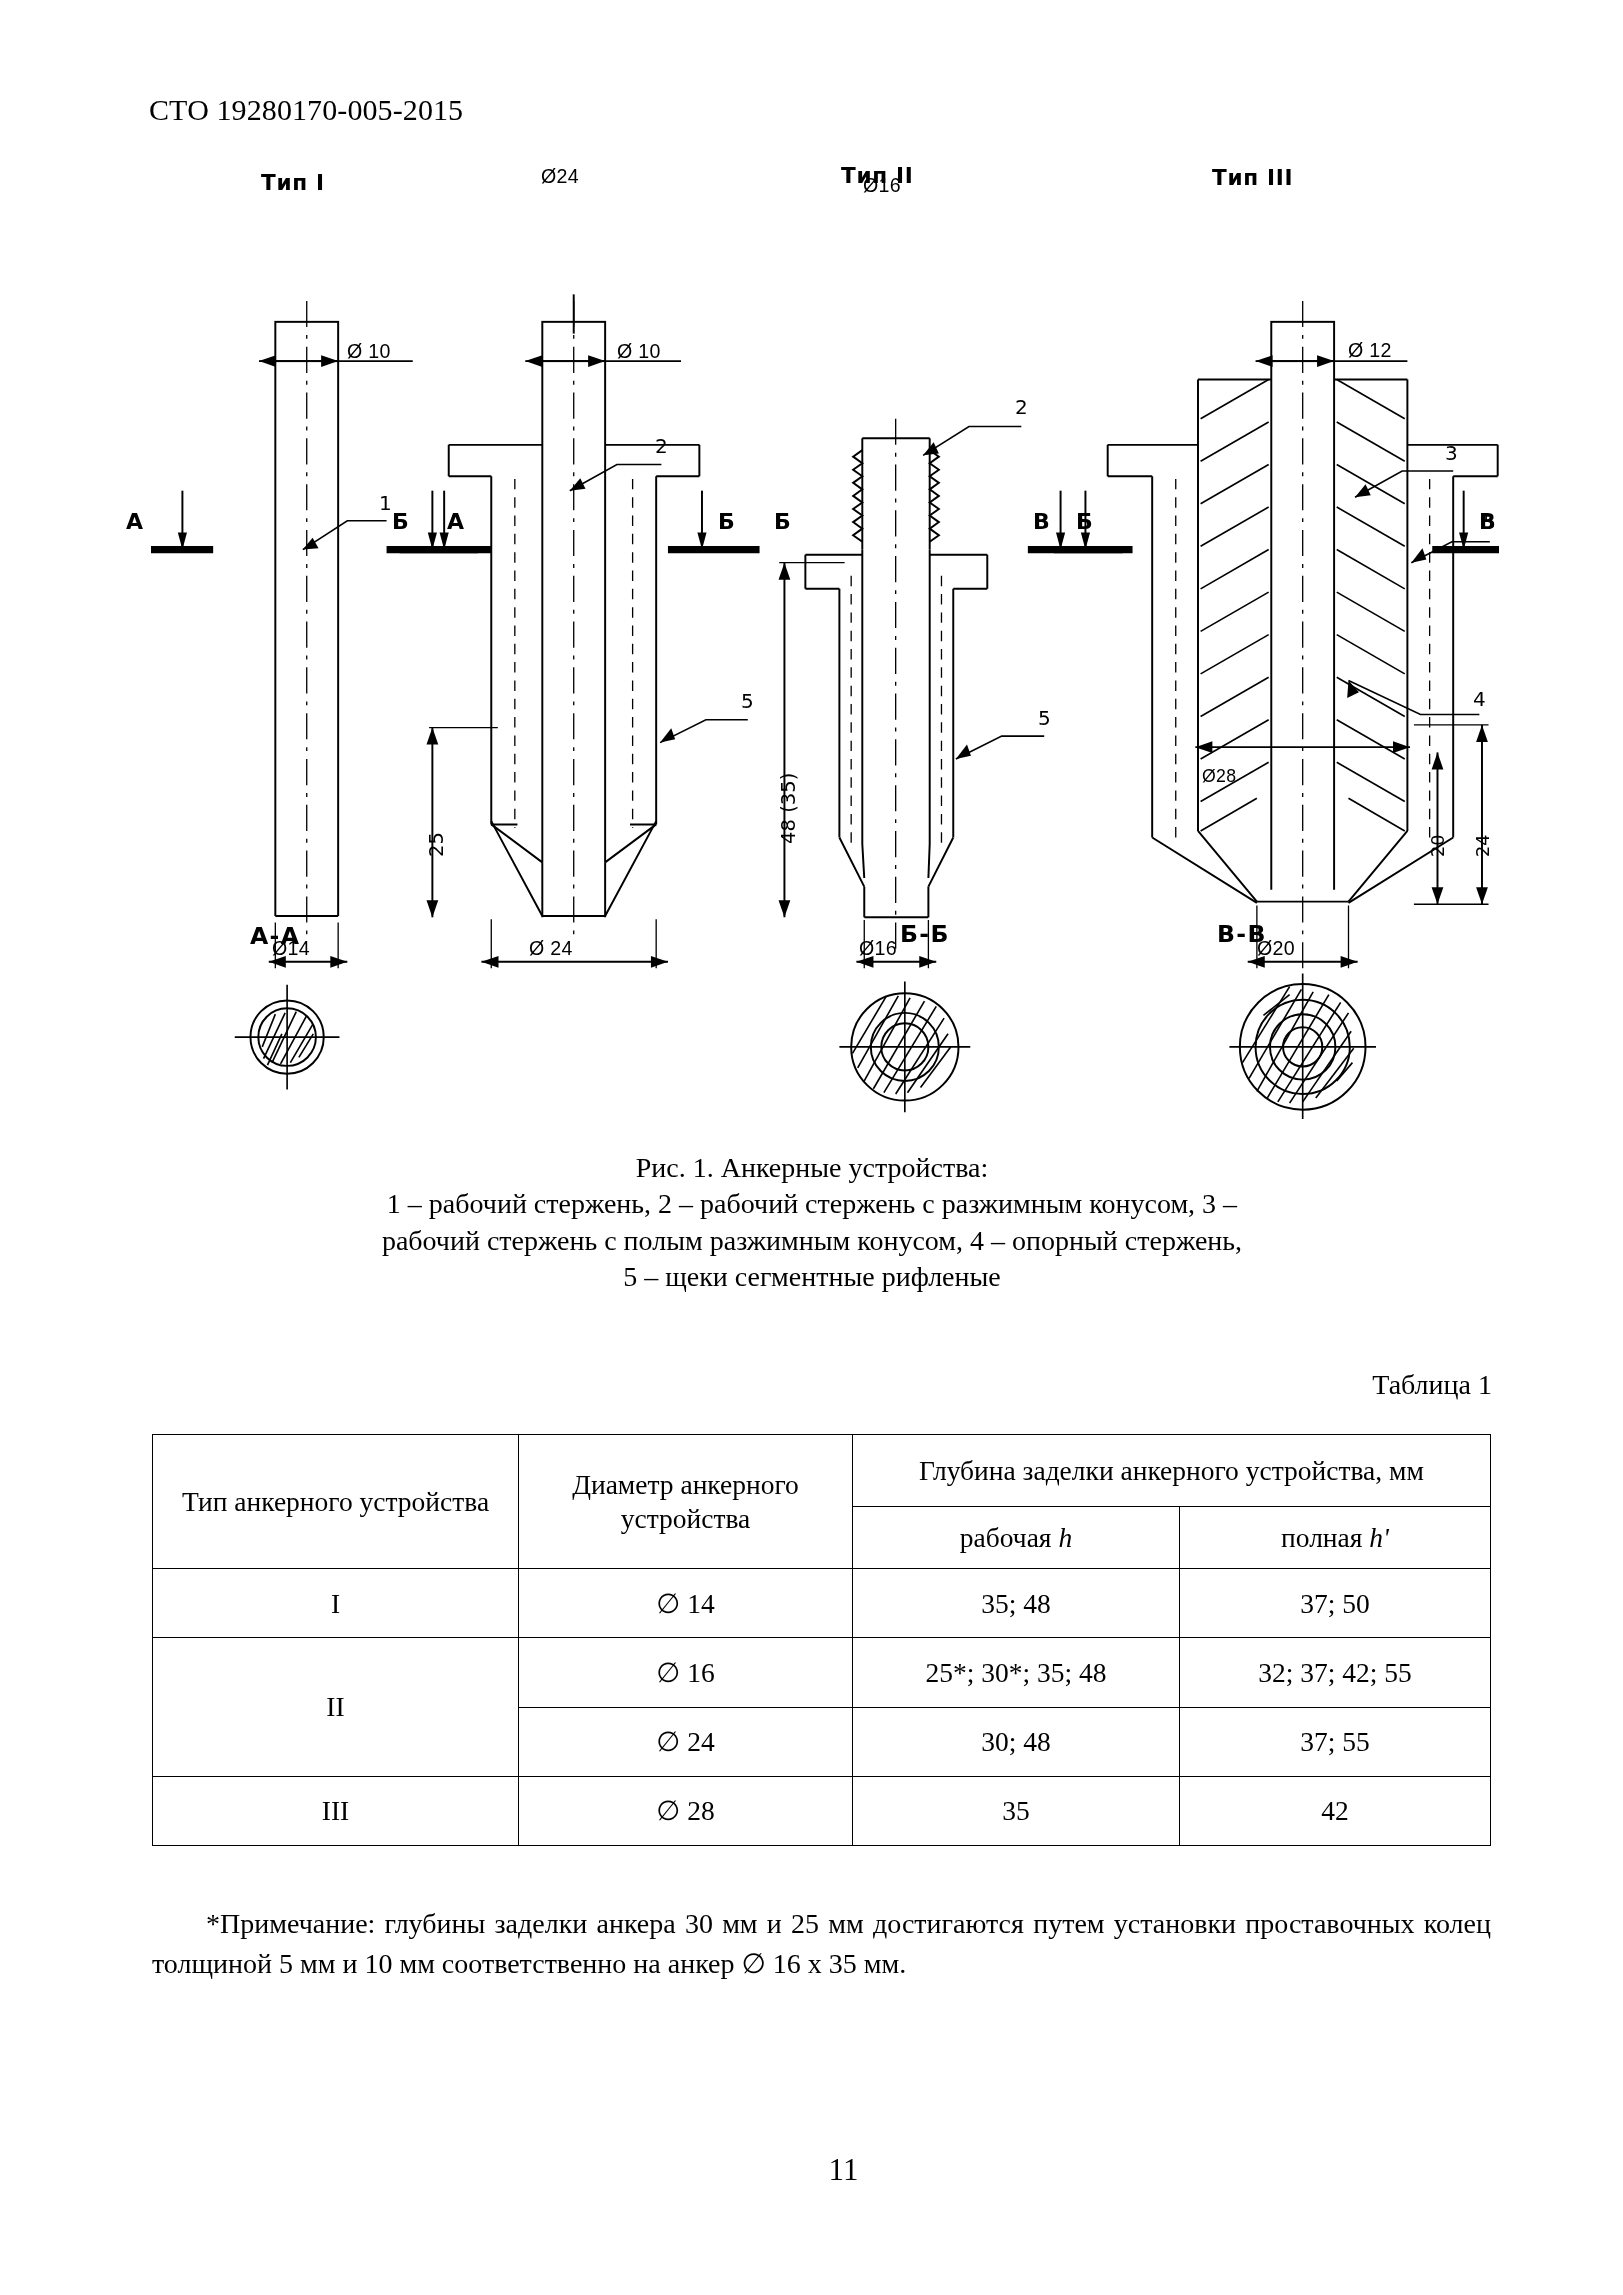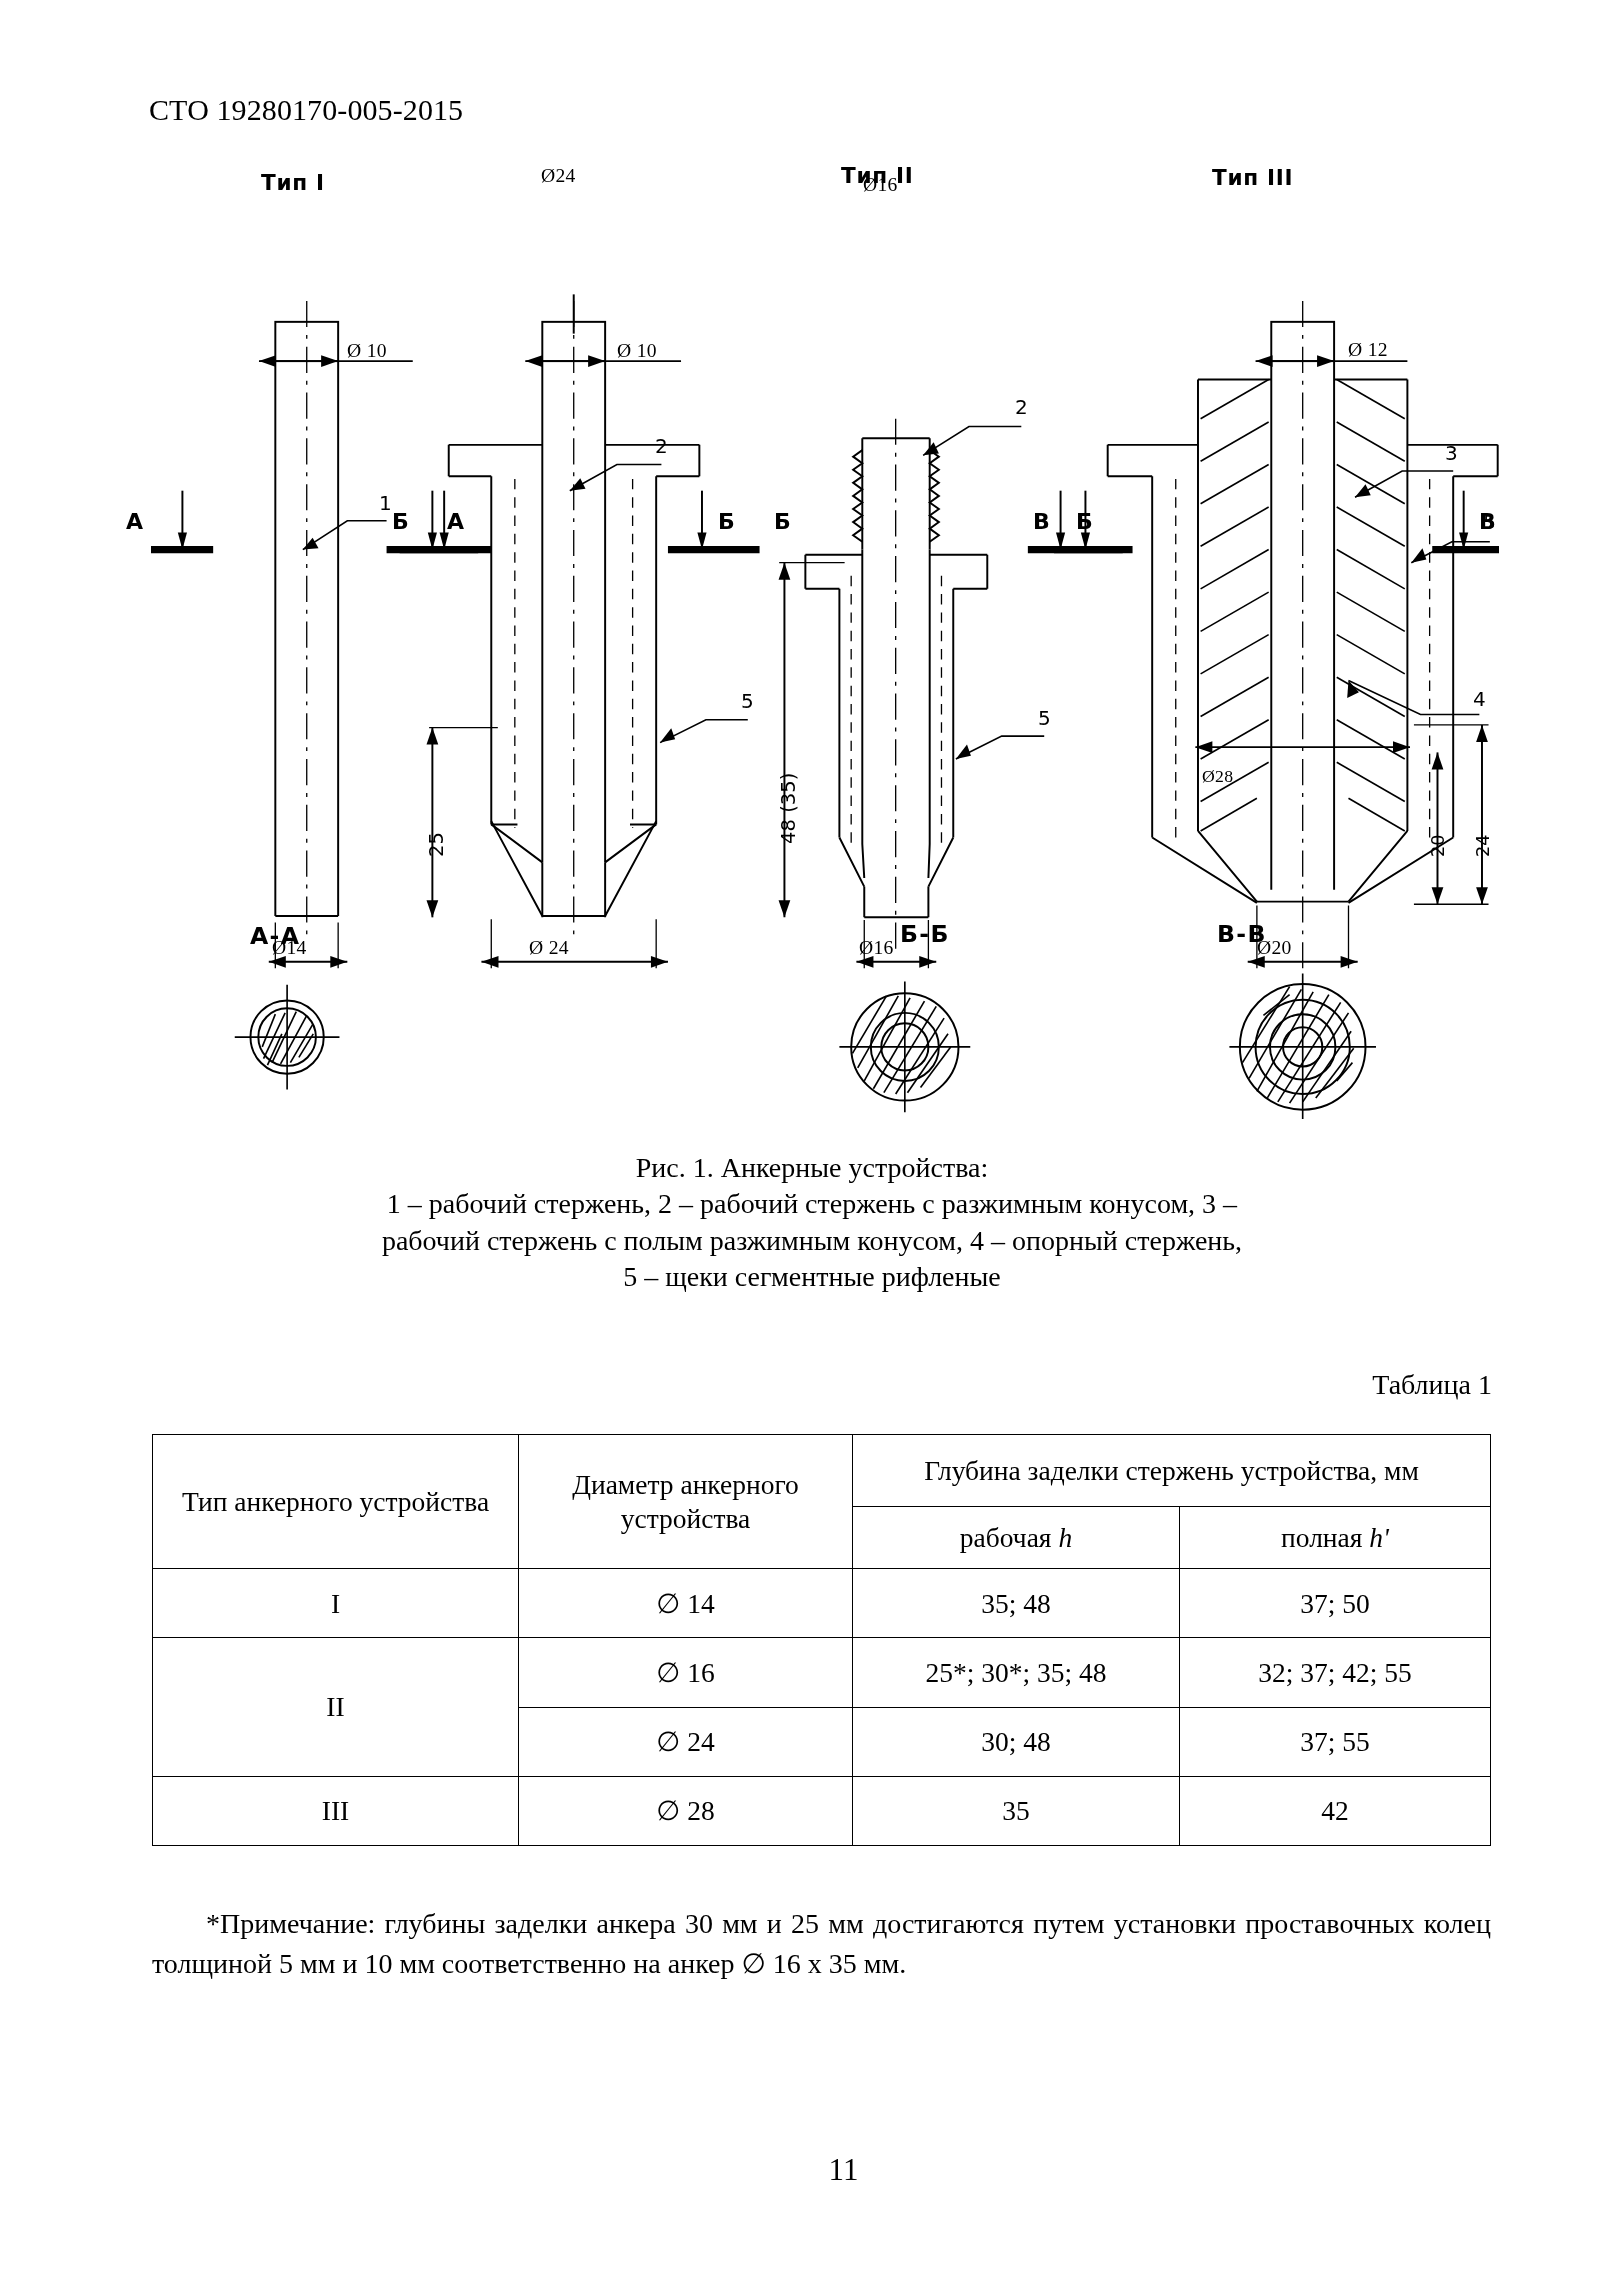--- a/index.html
+++ b/index.html
@@ -39,21 +39,21 @@
   .type-title {
     position: absolute;
     font-family: "DejaVu Sans", sans-serif;
     font-size: 21.6px;
     font-weight: 600;
     letter-spacing: 0.7px;
     white-space: nowrap;
   }
   .dim-label {
     position: absolute;
-    font-family: Liberation Serif, serif;
+    font-family: Liberation Sans, sans-serif;
     font-size: 19.6px;
     white-space: nowrap;
     letter-spacing: 0.3px;
   }
   .dim-label.small { font-size: 17.7px; }
   .leader-num {
     position: absolute;
     font-family: "DejaVu Sans", sans-serif;
     font-size: 20px;
     white-space: nowrap;
@@ -470,21 +470,21 @@
     <colgroup>
         <col class="c1">
         <col class="c2">
         <col class="c3">
         <col class="c4">
       </colgroup>
     <tbody>
       <tr>
         <td class="hcell" rowspan="2">Тип анкерного устройства</td>
         <td class="hcell" rowspan="2">Диаметр анкерного устройства</td>
-        <td colspan="2">Глубина заделки стержень устройства, мм</td>
+        <td colspan="2">Глубина заделки анкерного устройства, мм</td>
       </tr>
       <tr>
         <td class="subcell"><span>рабочая </span><span class="ital">h</span></td>
         <td class="subcell"><span>полная </span><span class="ital">h'</span></td>
       </tr>
 
       <tr>
         <td class="datacell">I</td>
         <td class="datacell">∅ 14</td>
         <td class="datacell">35; 48</td>

